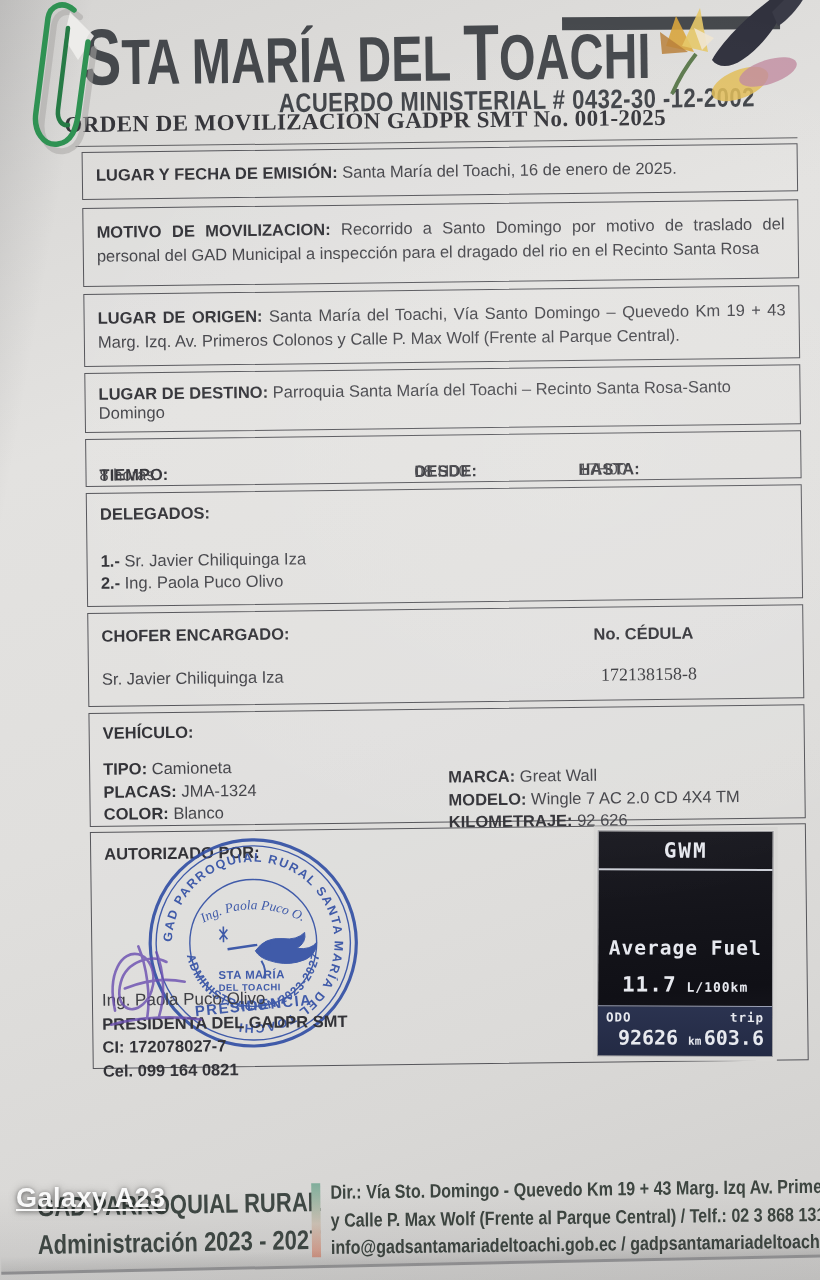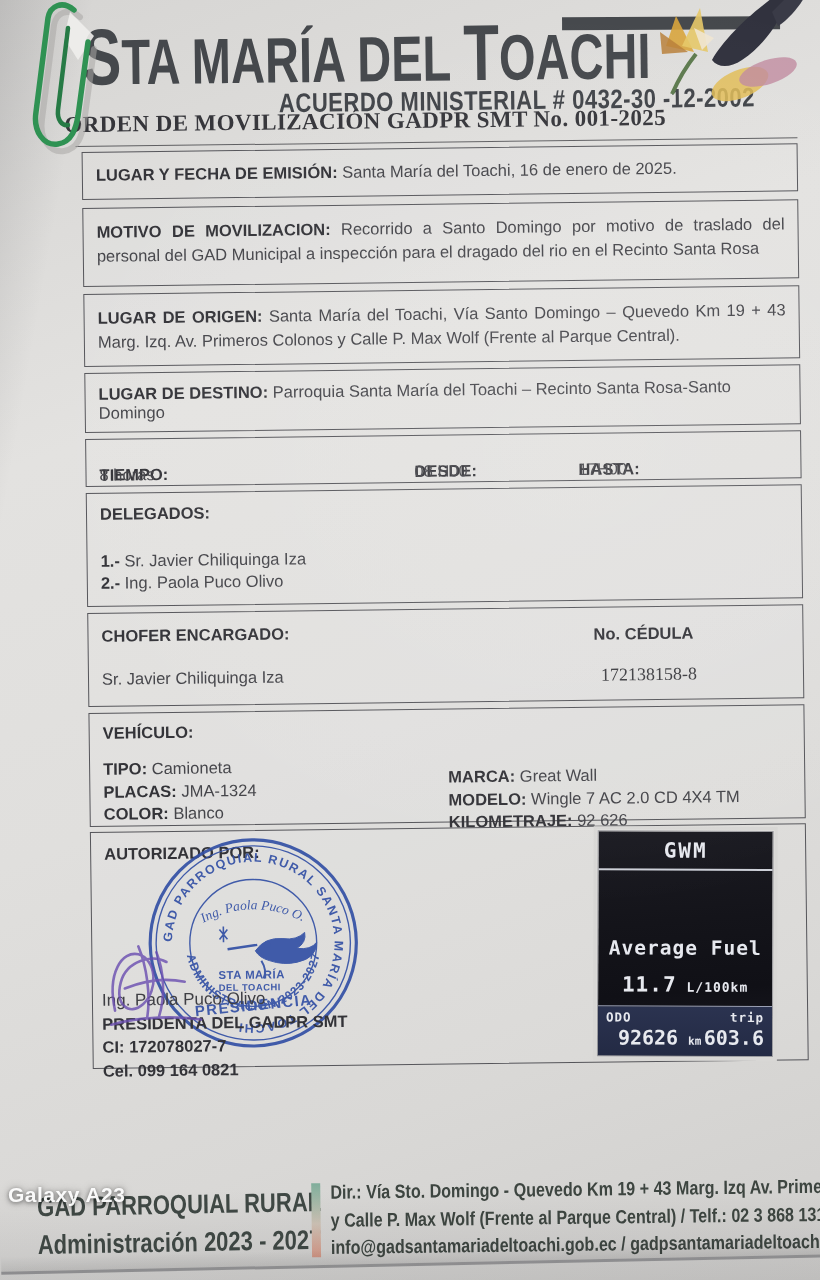--- a/index.html
+++ b/index.html
@@ -127,23 +127,24 @@
     position:absolute; left:322px; top:1178px; width:490px; color:#3d4540;
     font-weight:700; font-size:18.5px; line-height:26.5px; white-space:nowrap;
     transform:scale(.87,1.04); transform-origin:left top;
   }
   .paper-edge { position:absolute; left:-8px; top:1263px; width:836px; height:2.5px; background:#87878a;
     transform:rotate(-.5deg); opacity:.8; }
   .paper-edge-shade { position:absolute; left:-8px; top:1248px; width:836px; height:15px;
     background:linear-gradient(180deg, rgba(0,0,0,0), rgba(0,0,0,.08)); transform:rotate(-.5deg); }
 
   .watermark {
-    position:absolute; left:8px; top:1183px; z-index:50; color:rgba(255,255,255,.95);
-    font-weight:700; font-size:21px; letter-spacing:.5px;
+    position:absolute; left:16px; top:1183px; z-index:50; color:rgba(255,255,255,.95);
+    font-weight:700; font-size:27px; letter-spacing:.5px;
     text-shadow:0 1px 4px rgba(0,0,0,.5), 0 0 10px rgba(0,0,0,.25);
+    text-decoration:underline;
   }
 
   .paperclip { position:absolute; left:8px; top:-6px; width:110px; height:180px; z-index:45; }
   .bird-logo { position:absolute; left:636px; top:-2px; width:184px; height:120px; z-index:5; }
 </style>
 </head>
 <body>
 
 <div class="paper">
 

